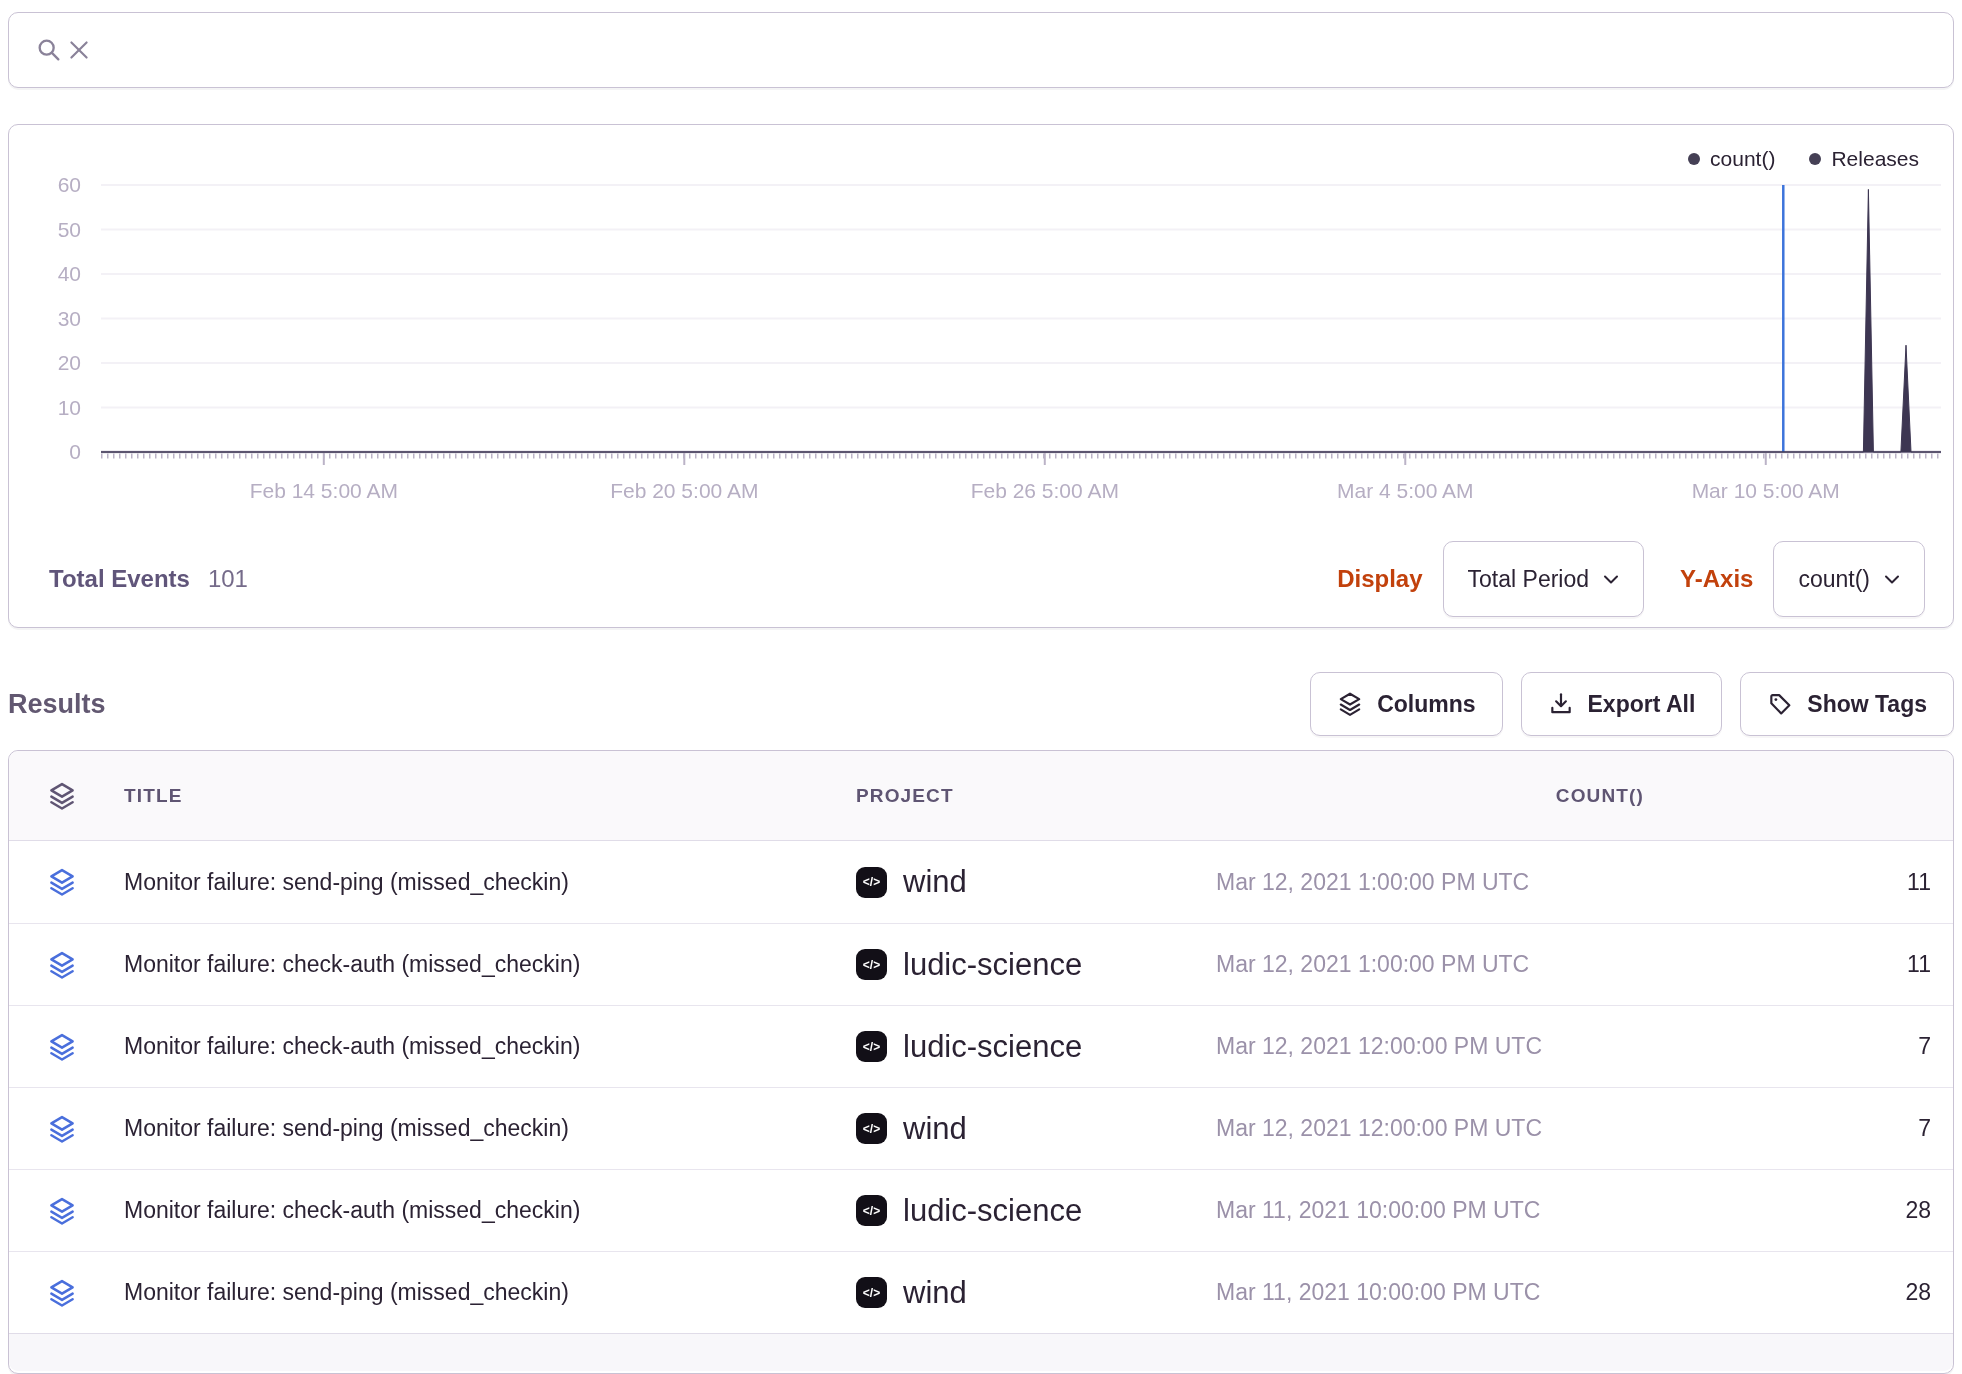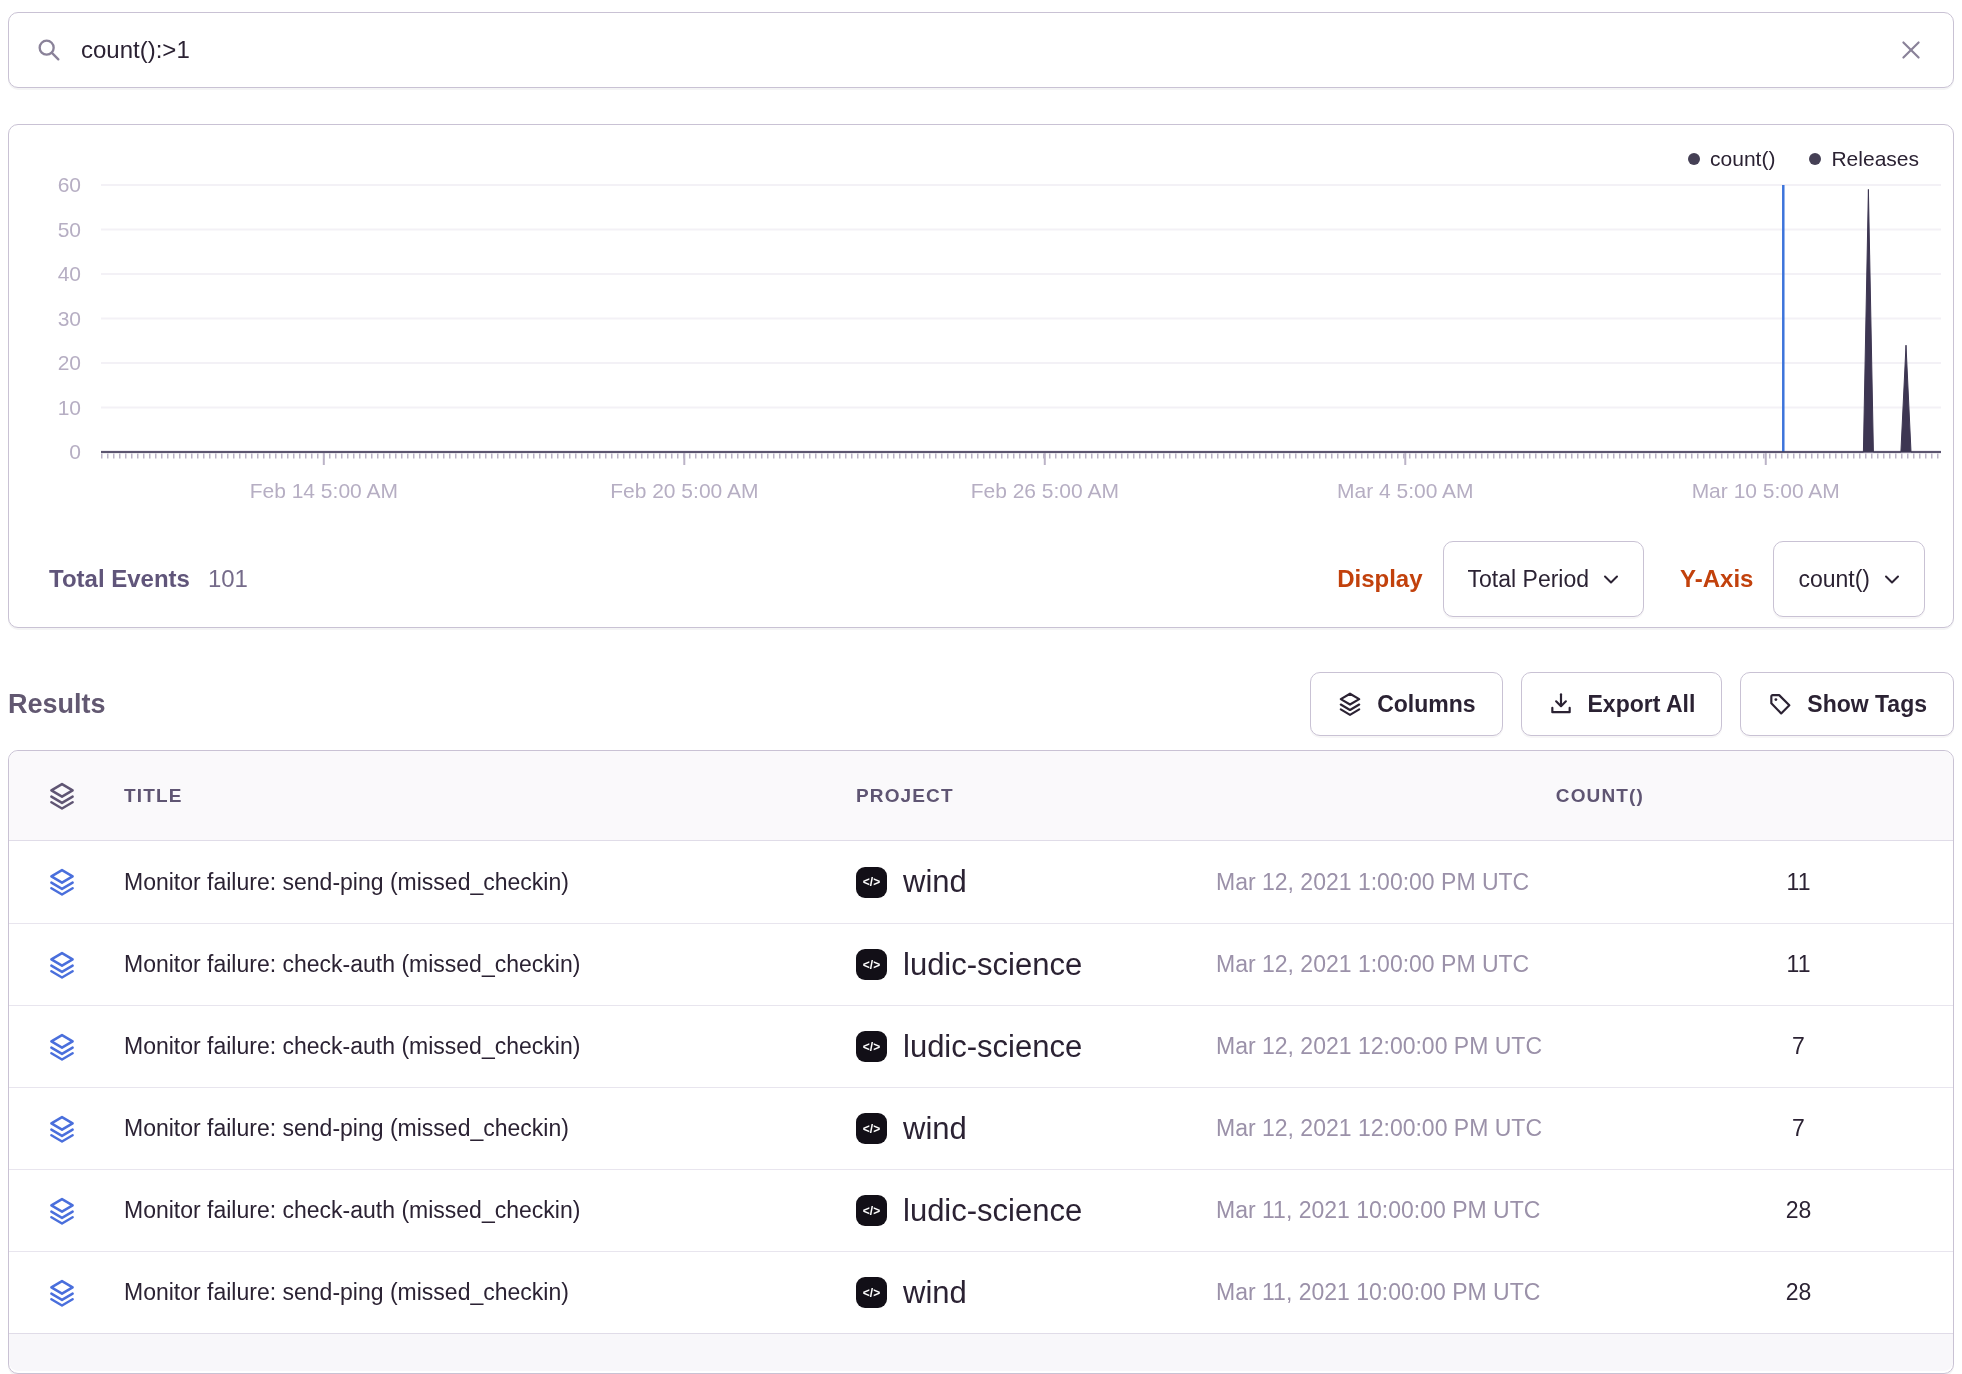--- a/index.html
+++ b/index.html
@@ -65,36 +65,35 @@
   .icon-cell { display:flex; align-items:center; padding-left:38px; }
   .trow { height:82px; border-top:1px solid #E8E5EE; background:#fff; }
   .trow:first-of-type { border-top:none; }
   .cell-title { font-size:23px; color:#2B2233; }
   .cell-project { display:flex; align-items:center; gap:16px; }
   .proj-badge { width:31px; height:31px; border-radius:9px; background:#120F17;
                 display:flex; align-items:center; justify-content:center;
                 color:#fff; font-size:12px; font-weight:700; letter-spacing:0; }
   .proj-name { font-size:31px; color:#2B2233; }
   .cell-ts { font-size:23px; color:#9B91A9; }
-  .cell-count { font-size:23px; font-weight:500; color:#2B2233; text-align:center; padding-right:22px; }
+  .cell-count { font-size:23px; font-weight:500; color:#2B2233; text-align:right; padding-right:22px; }
   .tfoot { height:38px; background:#F8F7FA; border-top:1px solid #E0DCE8;
            border-radius:0 0 9px 9px; }
   svg { display:block; }
 </style>
 </head>
 <body>
 
 <div class="page">
 
   <div class="panel search-panel">
     <svg class="mag" width="28" height="28" viewBox="0 0 24 24" fill="none" stroke="#8A8299" stroke-width="2" stroke-linecap="round">
       <circle cx="10" cy="10" r="6"></circle>
         <line x1="14.5" y1="14.5" x2="20" y2="20"></line>
     </svg>
-    <input class="search-input" type="text" value="count():&gt;1" style="">
     <div class="close-btn">
       <svg width="26" height="26" viewBox="0 0 24 24" fill="none" stroke="#8A8299" stroke-width="2" stroke-linecap="round">
         <line x1="5" y1="5" x2="19" y2="19"></line>
           <line x1="19" y1="5" x2="5" y2="19"></line>
       </svg>
     </div>
   </div>
 
   <div class="panel chart-panel">
     <div class="legend">

